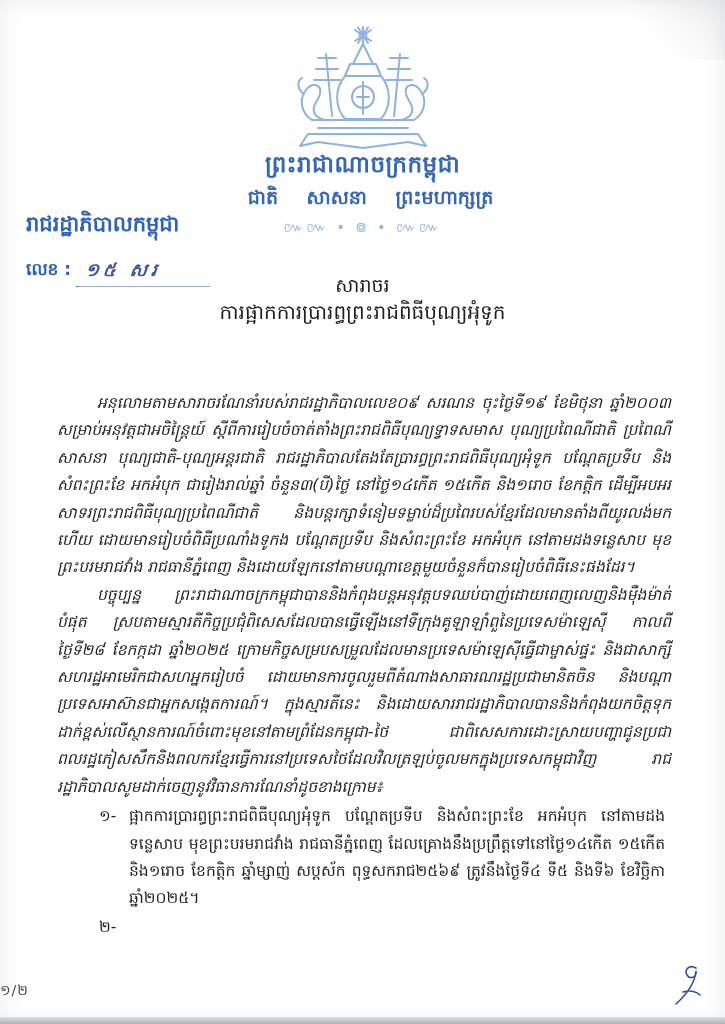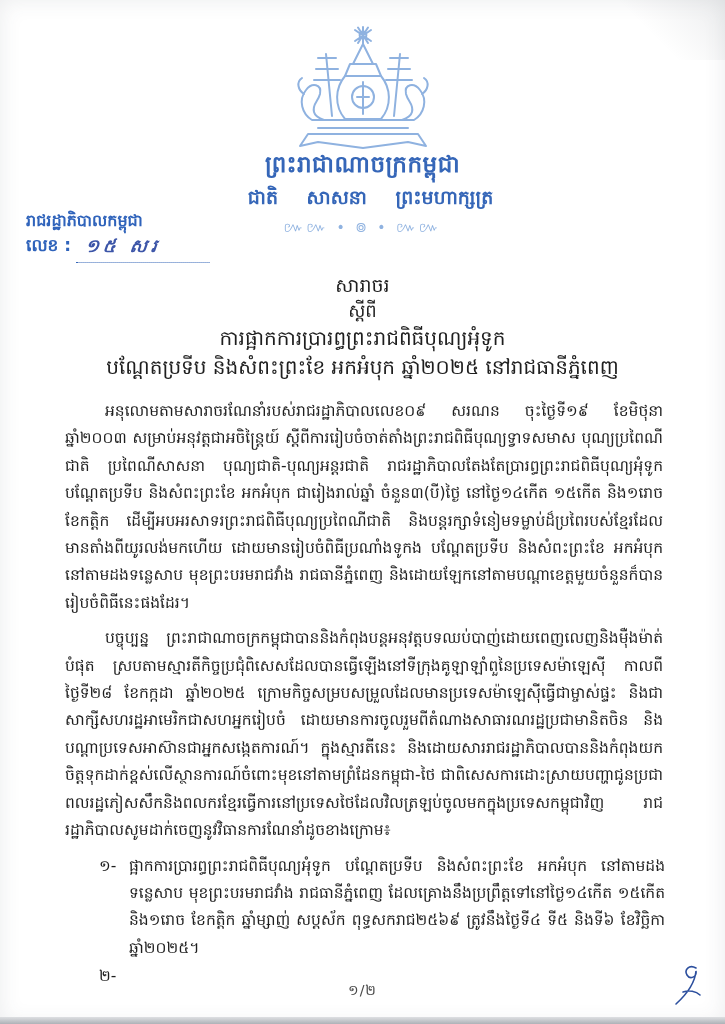--- a/index.html
+++ b/index.html
@@ -32,50 +32,50 @@
     position:absolute;top:185px;left:8px;width:100%;text-align:center;
     color:#3566b8;font-weight:bold;font-size:19px;word-spacing:22px;
   }
   .ornament{
     position:absolute;top:218px;left:0;width:100%;text-align:center;
     color:#8fb2e0;font-size:14px;letter-spacing:3px;
   }
 
   
   .refblock{position:absolute;top:210px;left:26px;color:#2f63bb;font-weight:bold;}
-  .refblock .gov{font-size:16px;margin-bottom:0;}
+  .refblock .gov{font-size:21px;margin-bottom:17px;}
   .refblock .numline{font-size:17px;display:flex;}
   .refblock .numvalue{
     display:inline-block;min-width:118px;margin-left:6px;padding:0 8px 1px 8px;
     border-bottom:1.5px dotted #3566b8;
     color:#3c55a8;font-weight:600;font-style:italic;
     transform:skewX(-6deg);letter-spacing:4px;font-size:18px;
   }
 
   
   .titles{position:absolute;top:272px;left:0;width:100%;text-align:center;font-weight:normal;}
   .titles .doctype{font-size:19px;line-height:26px;}
   .titles .regarding{font-size:18px;line-height:26px;}
   .titles .t1{font-size:20px;line-height:29px;}
   .titles .t2{font-size:20px;line-height:29px;}
 
   
   .body{
     position:absolute;top:390px;left:57px;right:54px;
     font-size:15.5px;line-height:27.4px;text-align:justify;
   }
-  .para{margin:8px;text-indent:40px;}
+  .para{margin:0;text-indent:40px;font-style:italic;}
   .items{margin:2px 0 0 0;}
   .item{display:flex;margin-top:1px;}
   .item .marker{flex:0 0 30px;margin-left:42px;font-size:15.5px;}
   .item .itemtext{flex:1;margin-right:6px;text-align:justify;}
 
   
   .pagenum{
-    position:absolute;bottom:22px;left:0;width:100%;text-align:center;
+    position:absolute;bottom:22px;left:0;width:100%;text-align:left;
     font-size:14px;color:#4a4a4a;letter-spacing:1px;
   }
   .paraph{position:absolute;right:22px;bottom:10px;}
 </style>
 </head>
 <body>
 
 <div class="page">
 
   <div class="emblem">
@@ -114,23 +114,21 @@
   <div class="refblock">
     <div class="gov">រាជរដ្ឋាភិបាលកម្ពុជា</div>
     <div class="numline">
       <span>លេខ :</span>
       <span class="numvalue">១៥ សរ</span>
     </div>
   </div>
 
   <div class="titles">
     <div class="doctype">សារាចរ</div>
-    <div class="regarding">ស្តីពី</div>
     <div class="t1">ការផ្អាកការប្រារព្ធព្រះរាជពិធីបុណ្យអុំទូក</div>
-    <div class="t2">បណ្តែតប្រទីប និងសំពះព្រះខែ អកអំបុក ឆ្នាំ២០២៥ នៅរាជធានីភ្នំពេញ</div>
   </div>
 
   <div class="body">
     <p class="para">អនុលោមតាមសារាចរណែនាំរបស់រាជរដ្ឋាភិបាលលេខ០៩ សរណន ចុះថ្ងៃទី១៩ ខែមិថុនា ឆ្នាំ២០០៣ សម្រាប់អនុវត្តជាអចិន្ត្រៃយ៍ ស្តីពីការរៀបចំចាត់តាំងព្រះរាជពិធីបុណ្យទ្វាទសមាស បុណ្យប្រពៃណីជាតិ ប្រពៃណីសាសនា បុណ្យជាតិ-បុណ្យអន្តរជាតិ រាជរដ្ឋាភិបាលតែងតែប្រារព្ធព្រះរាជពិធីបុណ្យអុំទូក បណ្តែតប្រទីប និងសំពះព្រះខែ អកអំបុក ជារៀងរាល់ឆ្នាំ ចំនួន៣(បី)ថ្ងៃ នៅថ្ងៃ១៤កើត ១៥កើត និង១រោច ខែកត្តិក ដើម្បីអបអរសាទរព្រះរាជពិធីបុណ្យប្រពៃណីជាតិ និងបន្តរក្សាទំនៀមទម្លាប់ដ៏ប្រពៃរបស់ខ្មែរដែលមានតាំងពីយូរលង់មកហើយ ដោយមានរៀបចំពិធីប្រណាំងទូកង បណ្តែតប្រទីប និងសំពះព្រះខែ អកអំបុក នៅតាមដងទន្លេសាប មុខព្រះបរមរាជវាំង រាជធានីភ្នំពេញ និងដោយឡែកនៅតាមបណ្តាខេត្តមួយចំនួនក៏បានរៀបចំពិធីនេះផងដែរ។</p>
     <p class="para">បច្ចុប្បន្ន ព្រះរាជាណាចក្រកម្ពុជាបាននិងកំពុងបន្តអនុវត្តបទឈប់បាញ់ដោយពេញលេញនិងម៉ឺងម៉ាត់បំផុត ស្របតាមស្មារតីកិច្ចប្រជុំពិសេសដែលបានធ្វើឡើងនៅទីក្រុងគូឡាឡាំពួនៃប្រទេសម៉ាឡេស៊ី កាលពីថ្ងៃទី២៨ ខែកក្កដា ឆ្នាំ២០២៥ ក្រោមកិច្ចសម្របសម្រួលដែលមានប្រទេសម៉ាឡេស៊ីធ្វើជាម្ចាស់ផ្ទះ និងជាសាក្សីសហរដ្ឋអាមេរិកជាសហអ្នករៀបចំ ដោយមានការចូលរួមពីតំណាងសាធារណរដ្ឋប្រជាមានិតចិន និងបណ្តាប្រទេសអាស៊ានជាអ្នកសង្កេតការណ៍។ ក្នុងស្មារតីនេះ និងដោយសាររាជរដ្ឋាភិបាលបាននិងកំពុងយកចិត្តទុកដាក់ខ្ពស់លើស្ថានការណ៍ចំពោះមុខនៅតាមព្រំដែនកម្ពុជា-ថៃ ជាពិសេសការដោះស្រាយបញ្ហាជូនប្រជាពលរដ្ឋភៀសសឹកនិងពលករខ្មែរធ្វើការនៅប្រទេសថៃដែលវិលត្រឡប់ចូលមកក្នុងប្រទេសកម្ពុជាវិញ រាជរដ្ឋាភិបាលសូមដាក់ចេញនូវវិធានការណែនាំដូចខាងក្រោម៖</p>
     <div class="items">
       <div class="item">
         <span class="marker">១-</span>
         <span class="itemtext">ផ្អាកការប្រារព្ធព្រះរាជពិធីបុណ្យអុំទូក បណ្តែតប្រទីប និងសំពះព្រះខែ អកអំបុក នៅតាមដងទន្លេសាប មុខព្រះបរមរាជវាំង រាជធានីភ្នំពេញ ដែលគ្រោងនឹងប្រព្រឹត្តទៅនៅថ្ងៃ១៤កើត ១៥កើត និង១រោច ខែកត្តិក ឆ្នាំម្សាញ់ សប្តស័ក ពុទ្ធសករាជ២៥៦៩ ត្រូវនឹងថ្ងៃទី៤ ទី៥ និងទី៦ ខែវិច្ឆិកា ឆ្នាំ២០២៥។</span>
       </div>

